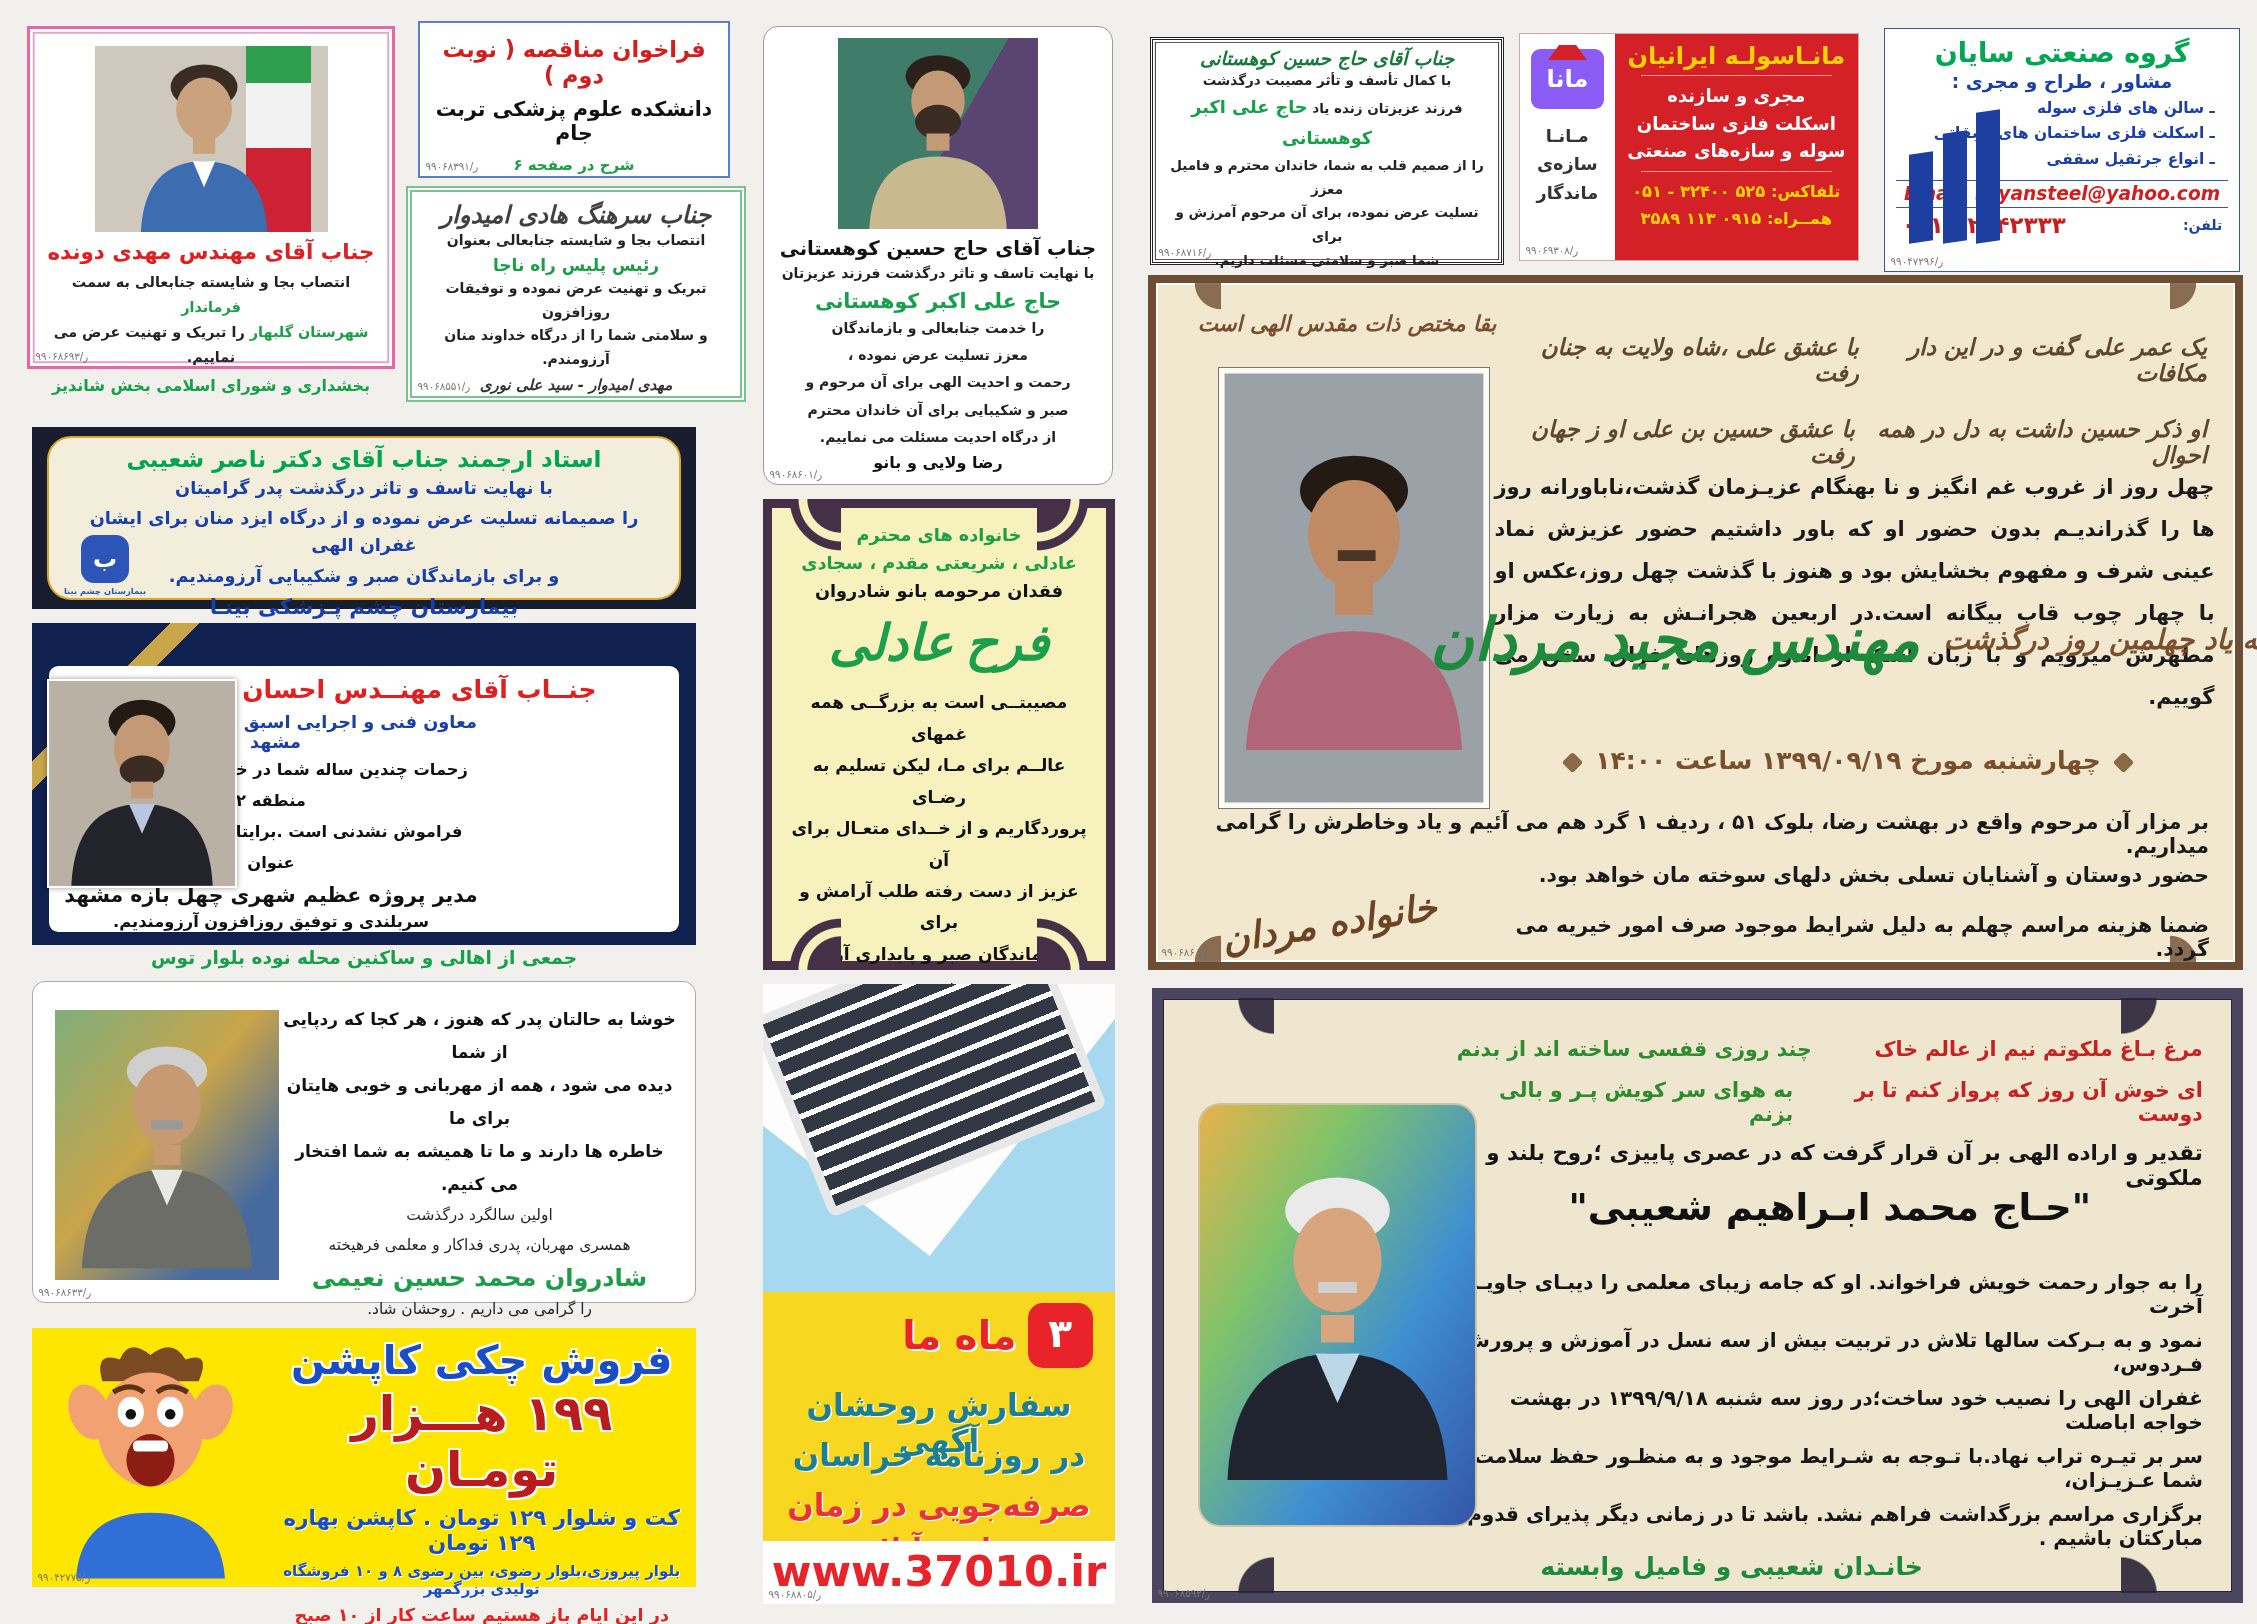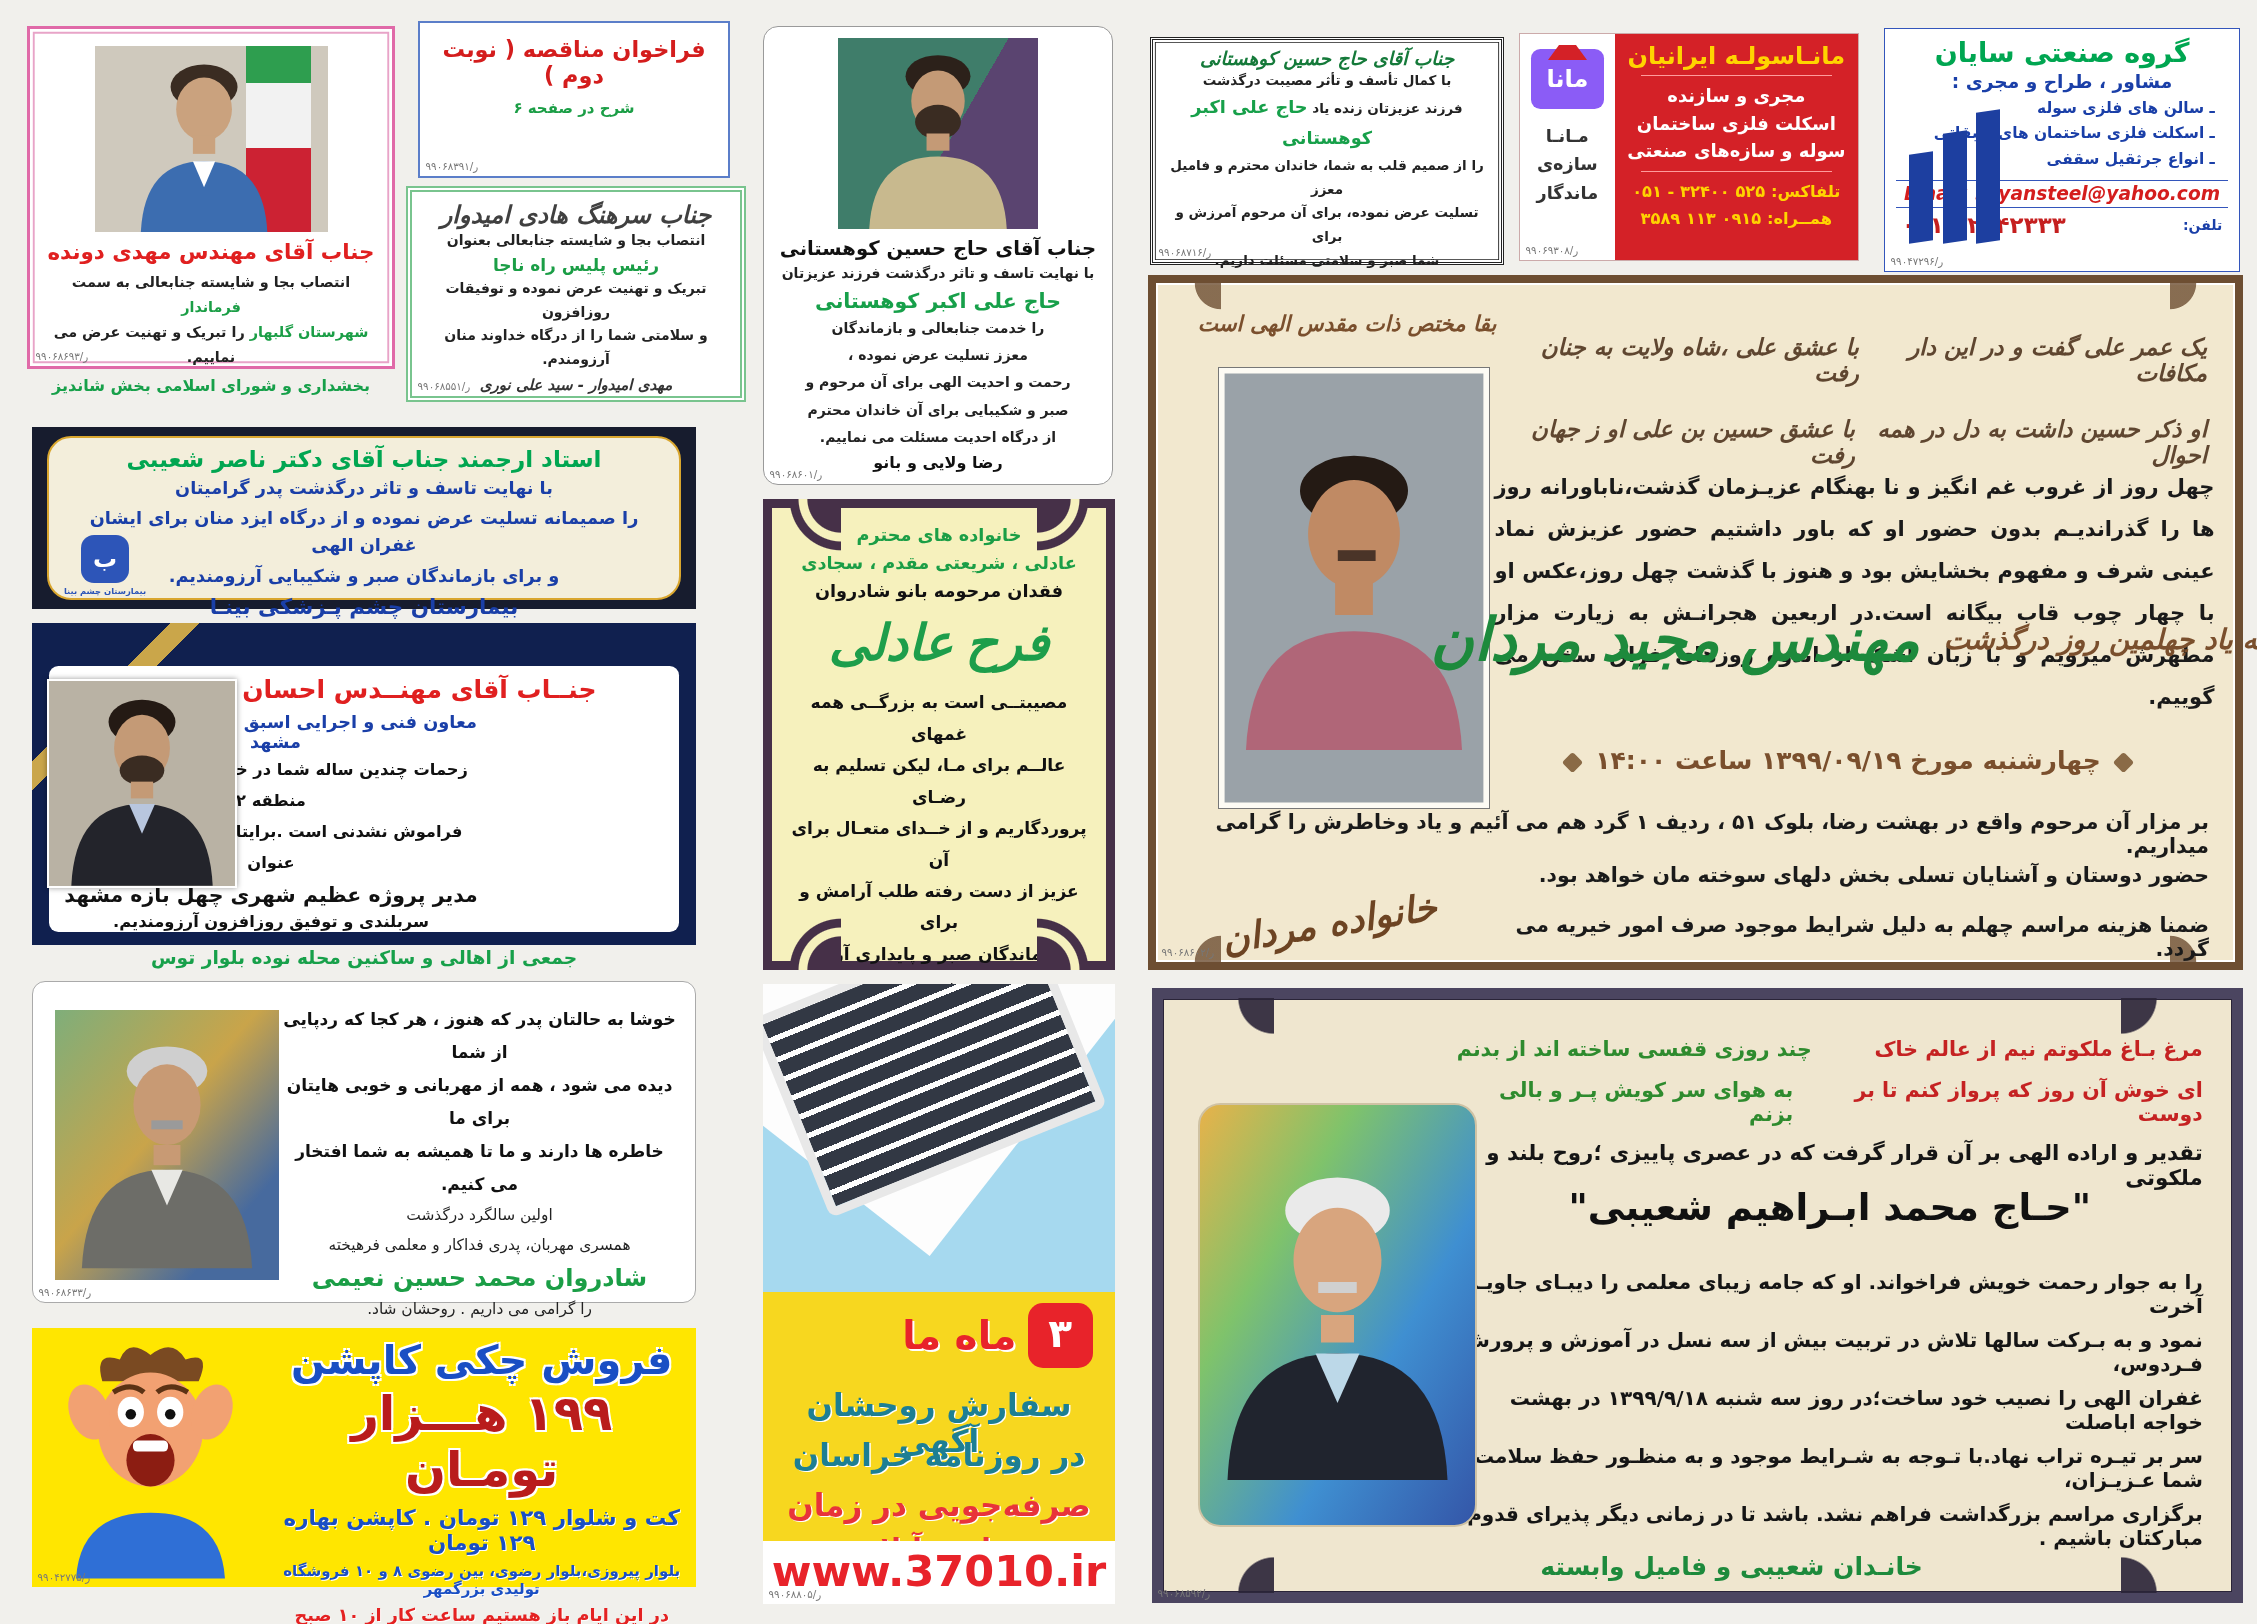--- a/index.html
+++ b/index.html
@@ -168,20 +168,21 @@
     <div class="dov-body">
       <span>انتصاب بجا و شایسته جنابعالی به سمت </span><span class="dov-green">فرماندار</span><br>
       <span class="dov-green">شهرستان گلبهار</span><span> را تبریک و تهنیت عرض می نماییم.</span>
     </div>
     <div class="dov-sig">بخشداری و شورای اسلامی بخش شاندیز</div>
     <div class="reg">۹۹۰۶۸۶۹۳/ر</div>
   </div>
 
   <div class="ad tender">
     <div class="tender-t">فراخوان مناقصه ( نوبت دوم )</div>
+    <div class="tender-s">دانشکده علوم پزشکی تربت جام</div>
     <div class="tender-n">شرح در صفحه ۶</div>
     <div class="reg">۹۹۰۶۸۳۹۱/ر</div>
   </div>
 
   <div class="ad omidvar">
     <div class="omi-t">جناب سرهنگ هادی امیدوار</div>
     <div class="omi-l">انتصاب بجا و شایسته جنابعالی بعنوان</div>
     <div class="omi-role">رئیس پلیس راه ناجا</div>
     <div class="omi-l">تبریک و تهنیت عرض نموده و توفیقات روزافزون</div>
     <div class="omi-l">و سلامتی شما را از درگاه خداوند منان آرزومندم.</div>

